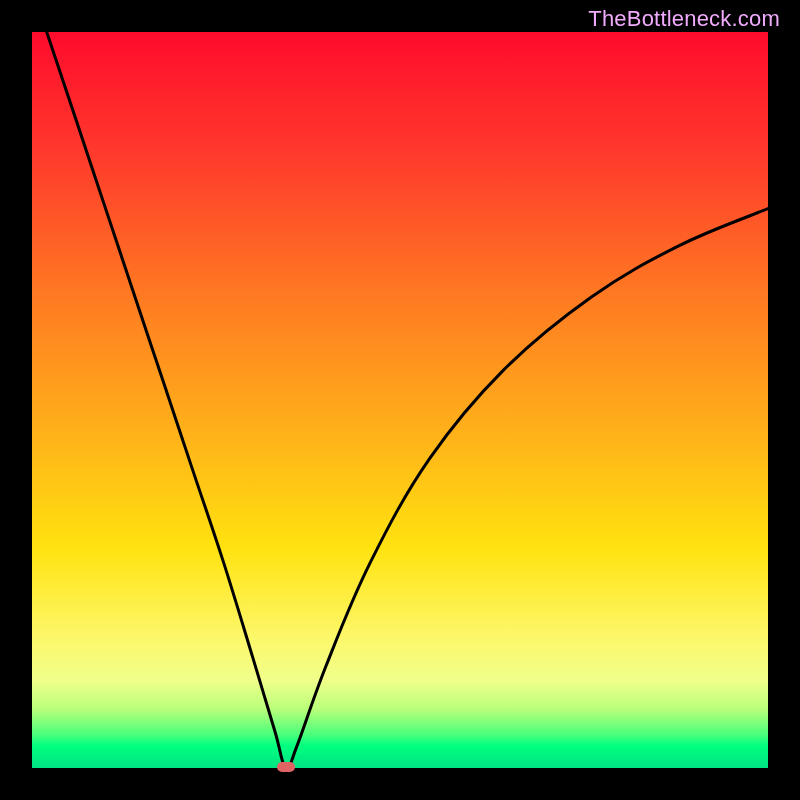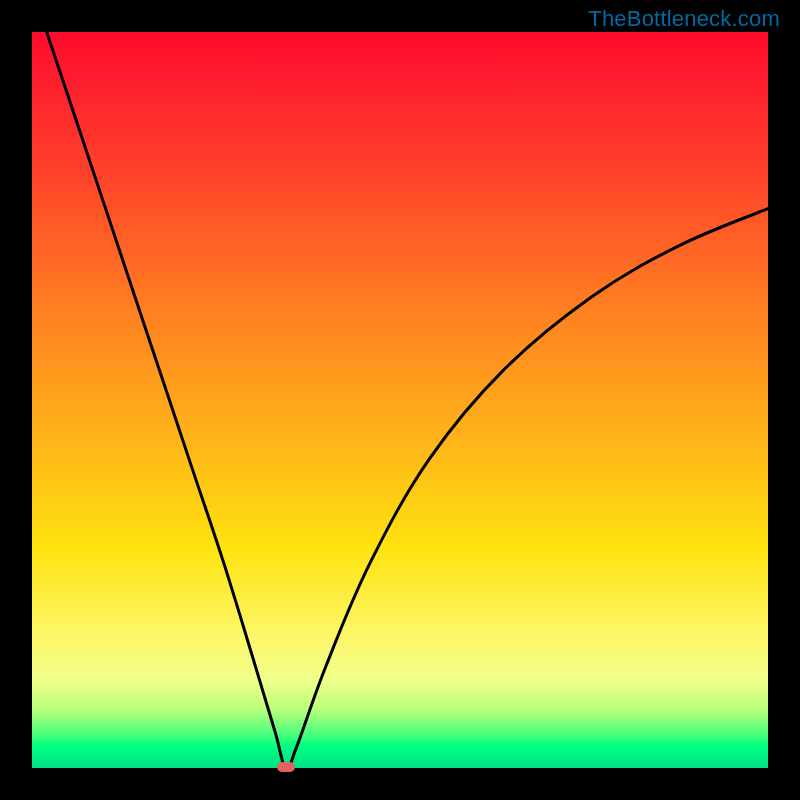--- a/index.html
+++ b/index.html
@@ -36,21 +36,21 @@
       #b9ff7a 92%,
       #49ff7c 95.5%,
       #00ff7f 97%,
       #00e285 100%
     );
   }
   .watermark {
     position: absolute;
     top: 6px;
     right: 20px;
-    color: #0369a1;
+    color: #f0abfc;
     font-size: 22px;
     letter-spacing: 0.2px;
     font-weight: 400;
     user-select: none;
   }
   svg.curve {
     position: absolute;
     left: 0;
     top: 0;
     width: 736px;

